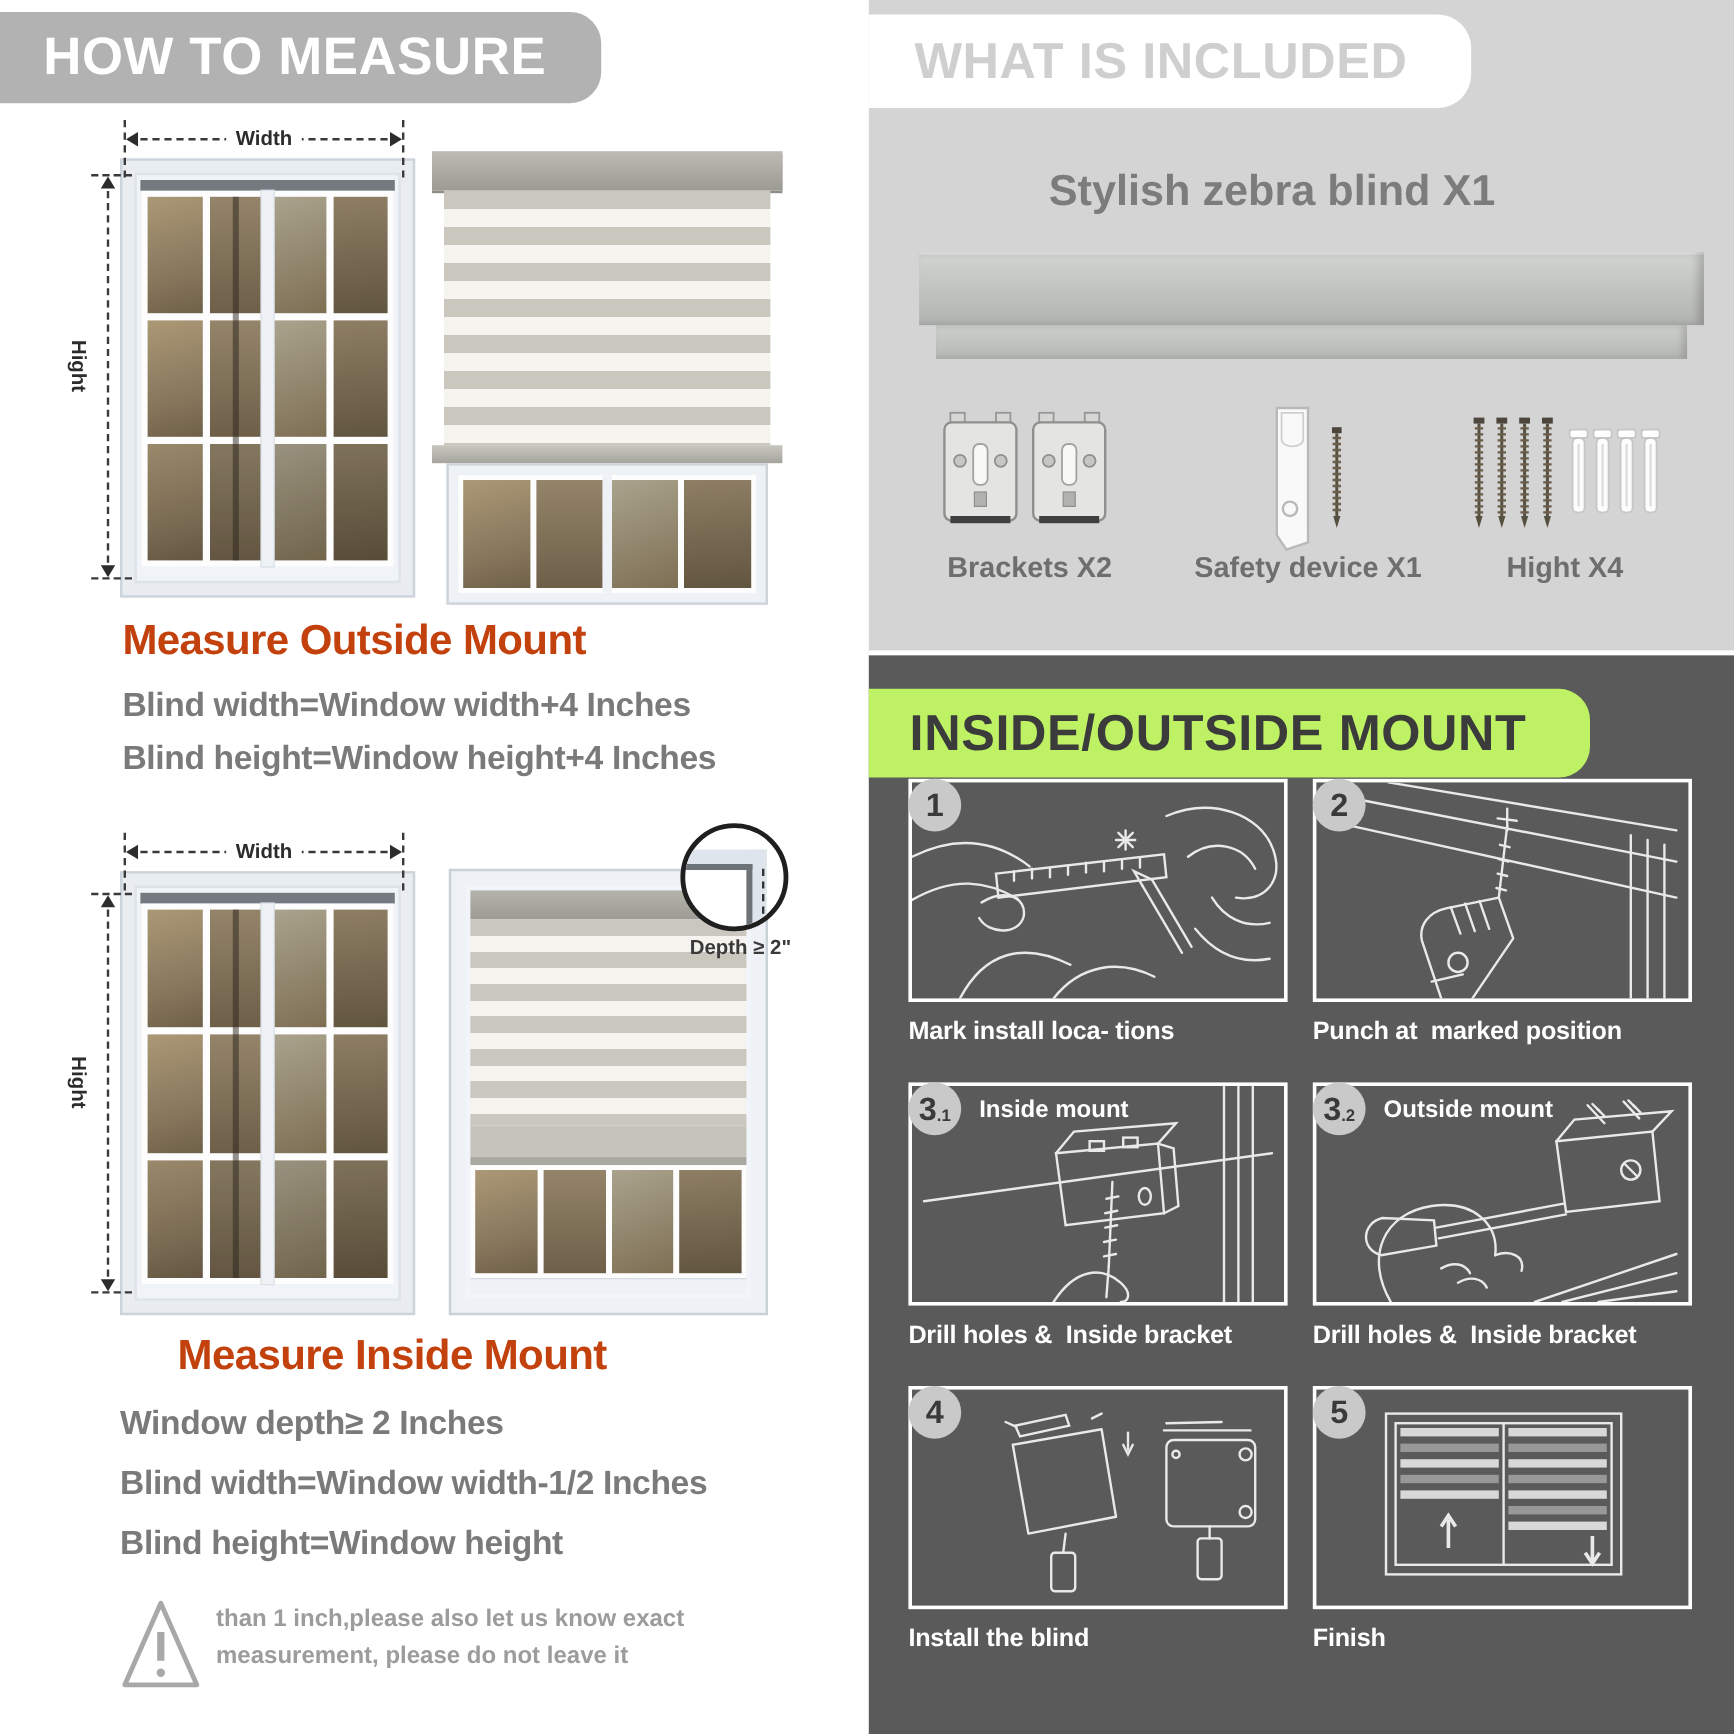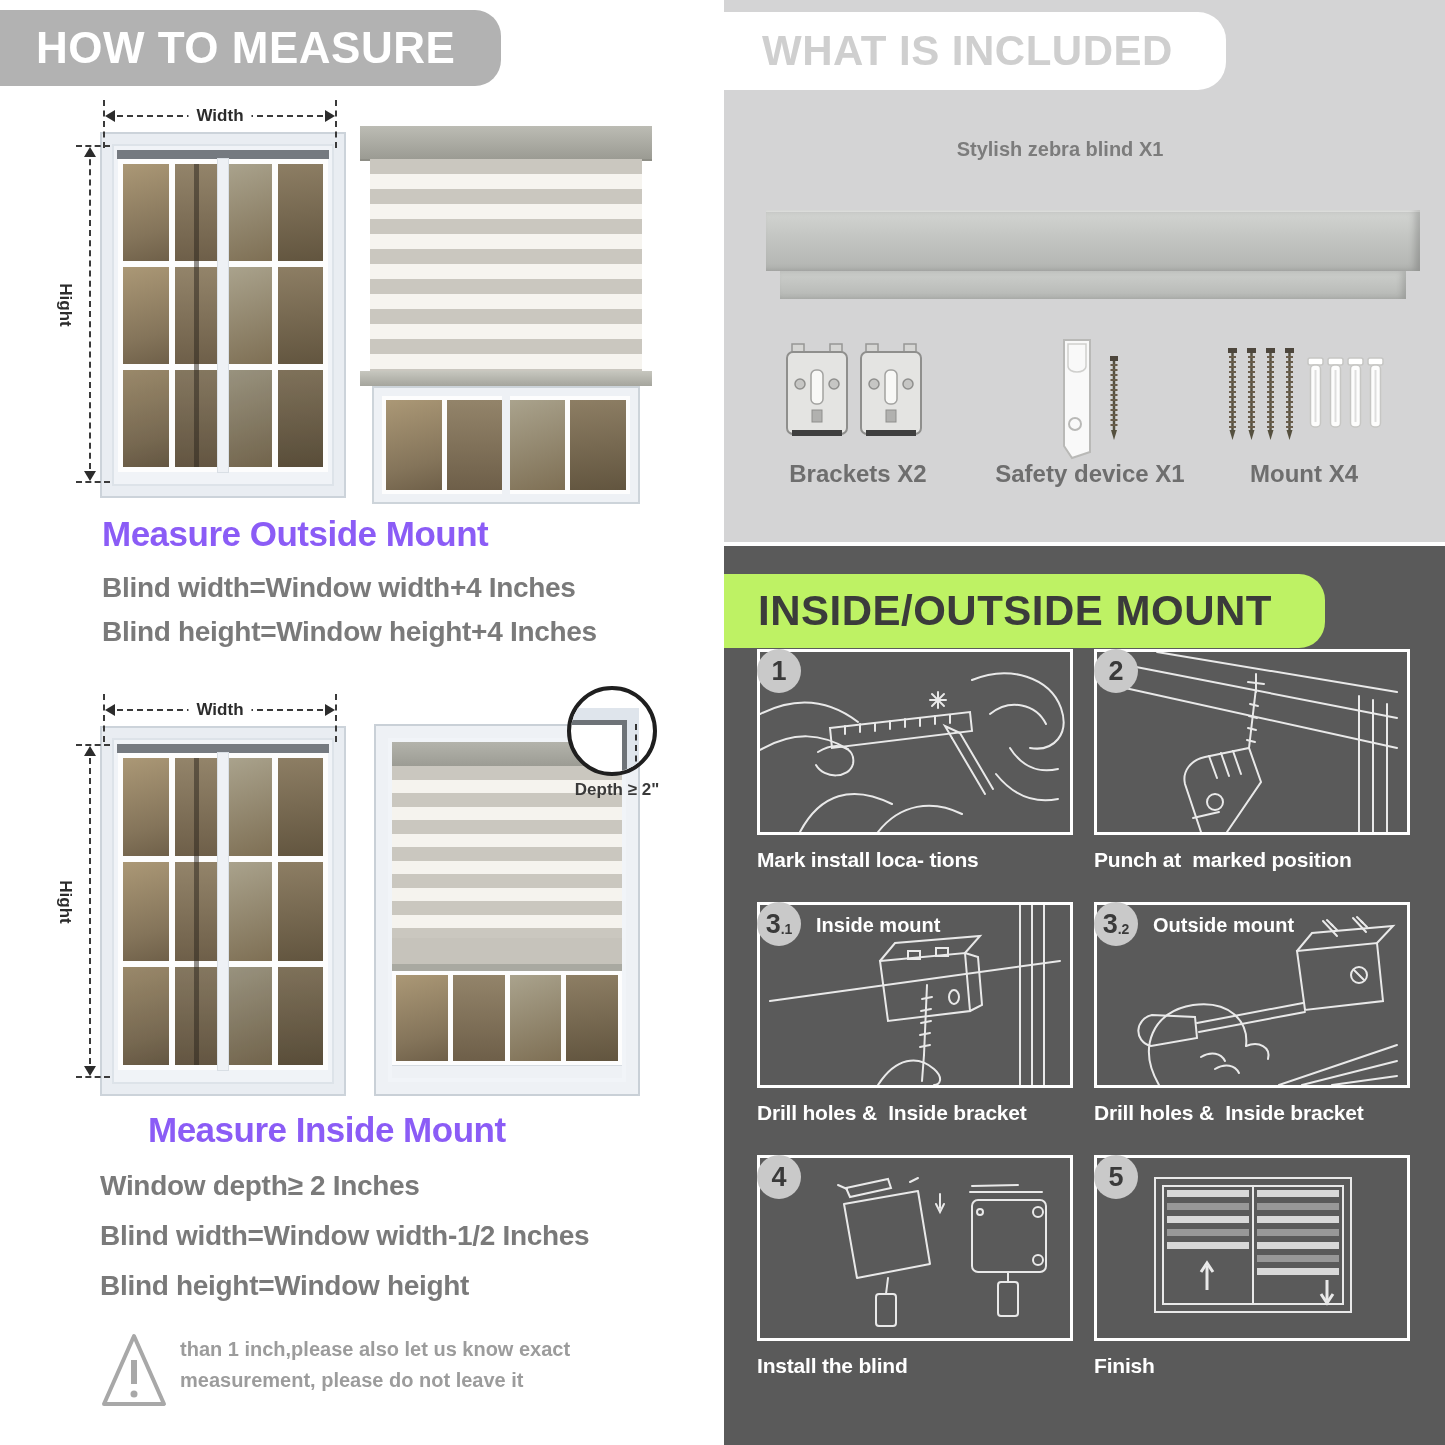--- a/index.html
+++ b/index.html
@@ -91,26 +91,26 @@
   .depth-circle{left:567px;top:686px;width:82px;height:82px;border:4px solid #1f1f1f;border-radius:50%;
     background:#fff;overflow:hidden;z-index:6;}
   .dc-h{position:absolute;left:-10px;top:18px;right:14px;height:14px;background:#dfe5ec;}
   .dc-v{position:absolute;right:14px;top:18px;width:14px;bottom:-10px;background:#dfe5ec;}
   .dc-lh{position:absolute;left:-10px;top:30px;right:26px;height:5px;background:#6e7378;}
   .dc-lv{position:absolute;right:26px;top:30px;width:5px;bottom:-10px;background:#6e7378;}
   .dc-dash{position:absolute;right:16px;top:34px;bottom:0;border-left:2px dashed #333;}
   .depth-label{left:552px;top:780px;width:130px;text-align:center;font-weight:bold;font-size:17px;color:#3a3a3a;z-index:6;}
 
   
-  .m-heading{font-weight:bold;font-size:35px;color:#8b5cf6;letter-spacing:-.5px;}
+  .m-heading{font-weight:bold;font-size:35px;color:#c2410c;letter-spacing:-.5px;}
   .m-line{font-weight:bold;font-size:28px;color:#7a7a7a;letter-spacing:-.3px;}
   .warn-text div{font-weight:bold;font-size:20px;color:#9c9c9c;line-height:31px;}
 
   
-  .product-label{left:724px;top:138px;width:672px;text-align:center;font-weight:bold;font-size:20px;color:#7c7c7c;}
+  .product-label{left:724px;top:138px;width:672px;text-align:center;font-weight:bold;font-size:36px;color:#7c7c7c;}
   .rail1{left:766px;top:210px;width:654px;height:61px;
     background:linear-gradient(180deg,#d3d5d2 0%,#c3c5c2 45%,#b2b4b1 100%);
     box-shadow:inset -5px 0 7px rgba(0,0,0,.18), inset 0 2px 0 rgba(255,255,255,.5);}
   .rail2{left:780px;top:271px;width:626px;height:28px;
     background:linear-gradient(180deg,#cdcfcc,#b5b7b4);box-shadow:inset -4px 0 6px rgba(0,0,0,.15);}
   .part-label{top:460px;text-align:center;font-weight:bold;font-size:24px;color:#6e6e6e;}
 
   
   .step-card{position:absolute;width:316px;}
   .step-box{position:relative;width:316px;height:186px;border:3px solid #fff;box-sizing:border-box;}
@@ -366,21 +366,21 @@
       <g transform="translate(60,0)">
         <rect x="2" y="2" width="15" height="7" rx="2" fill="#ffffff" stroke="#c6c6c4" stroke-width="1.5"></rect>
           <rect x="4.5" y="9" width="10" height="62" rx="4" fill="#fdfdfd" stroke="#c6c6c4" stroke-width="1.5"></rect>
           <line x1="9.5" y1="14" x2="9.5" y2="66" stroke="#dedede" stroke-width="2"></line>
       </g>
     </svg>
   </div>
 
   <div class="abs part-label" style="left:758px;width:200px;">Brackets X2</div>
   <div class="abs part-label" style="left:960px;width:260px;">Safety device X1</div>
-  <div class="abs part-label" style="left:1204px;width:200px;">Mount X4</div>
+  <div class="abs part-label" style="left:1204px;width:200px;">Hight X4</div>
 
   <div class="abs mount-header">
     <span>INSIDE/OUTSIDE MOUNT</span>
   </div>
 
   <div class="step-card" style="left:757px;top:649px;">
     <div class="step-box">
       <div class="step-badge">
           <span>1</span>
           <span class="sub"></span>

